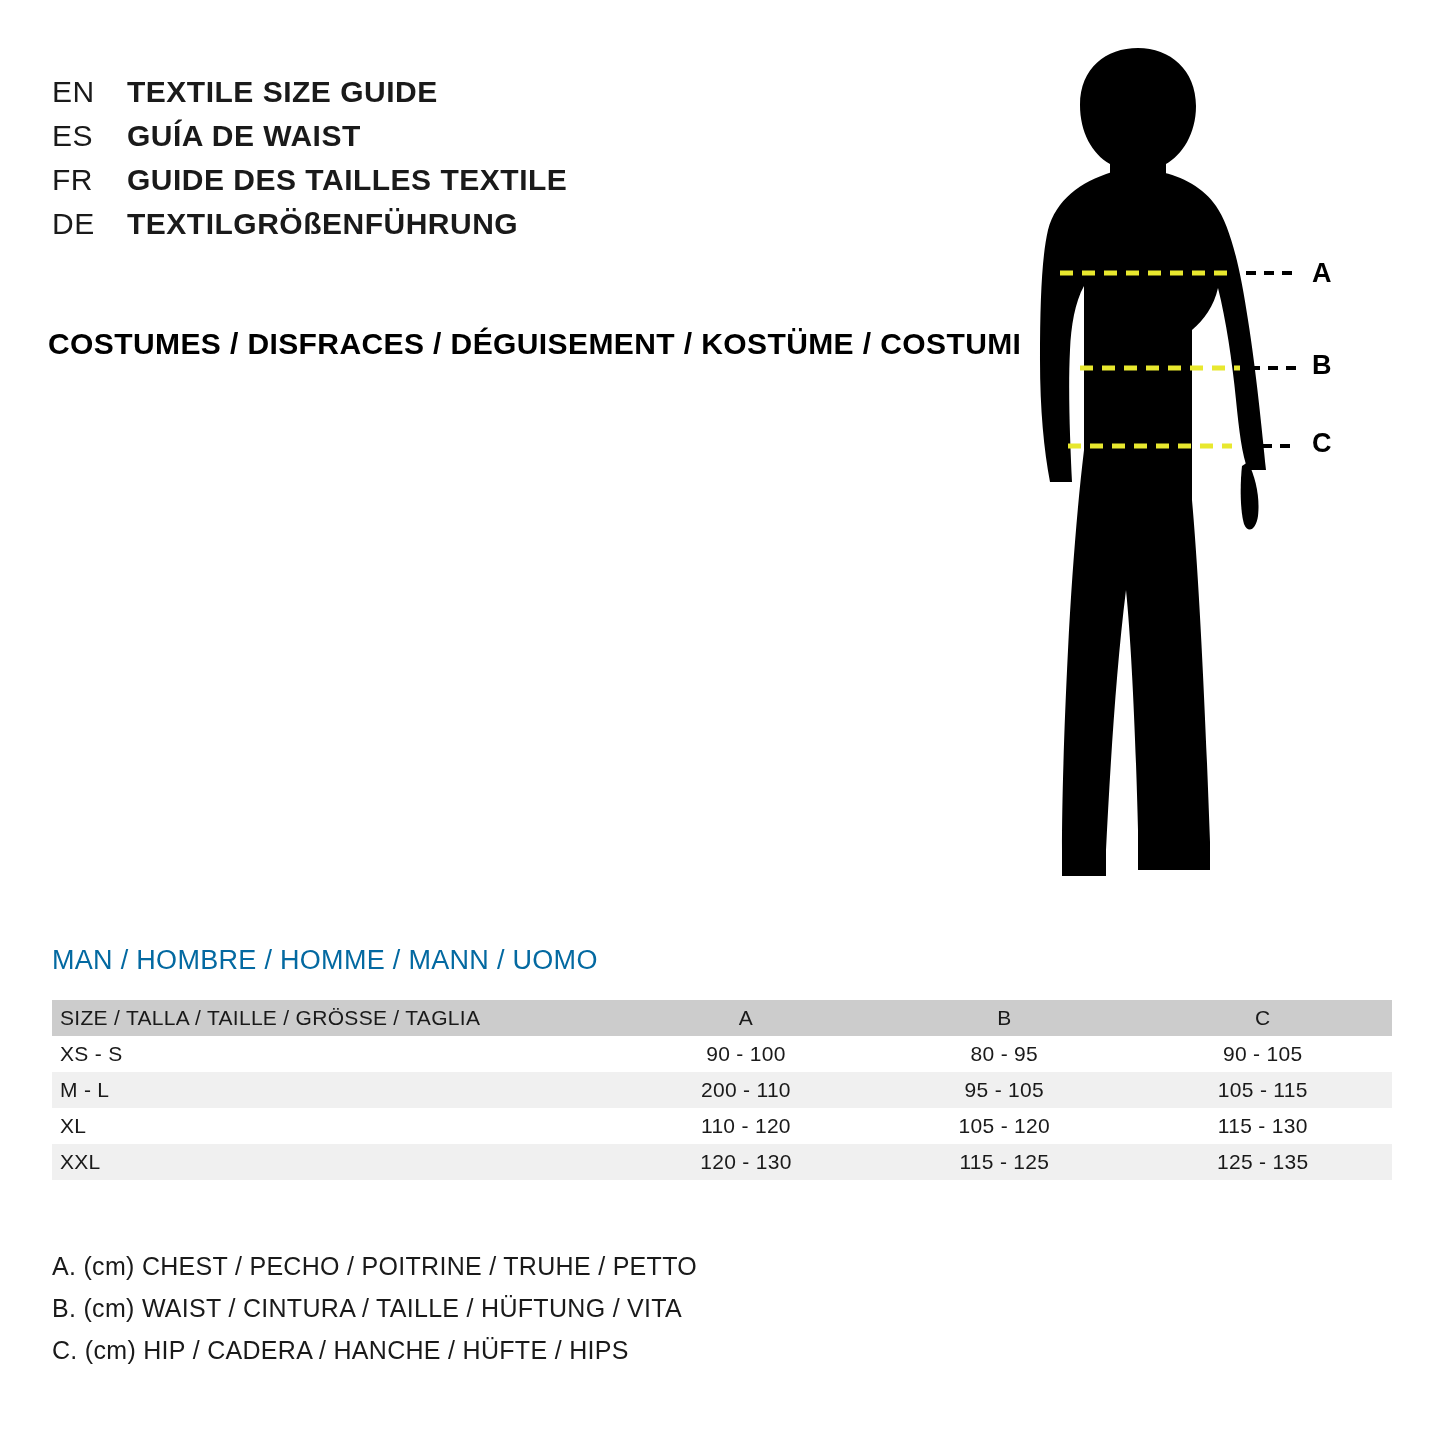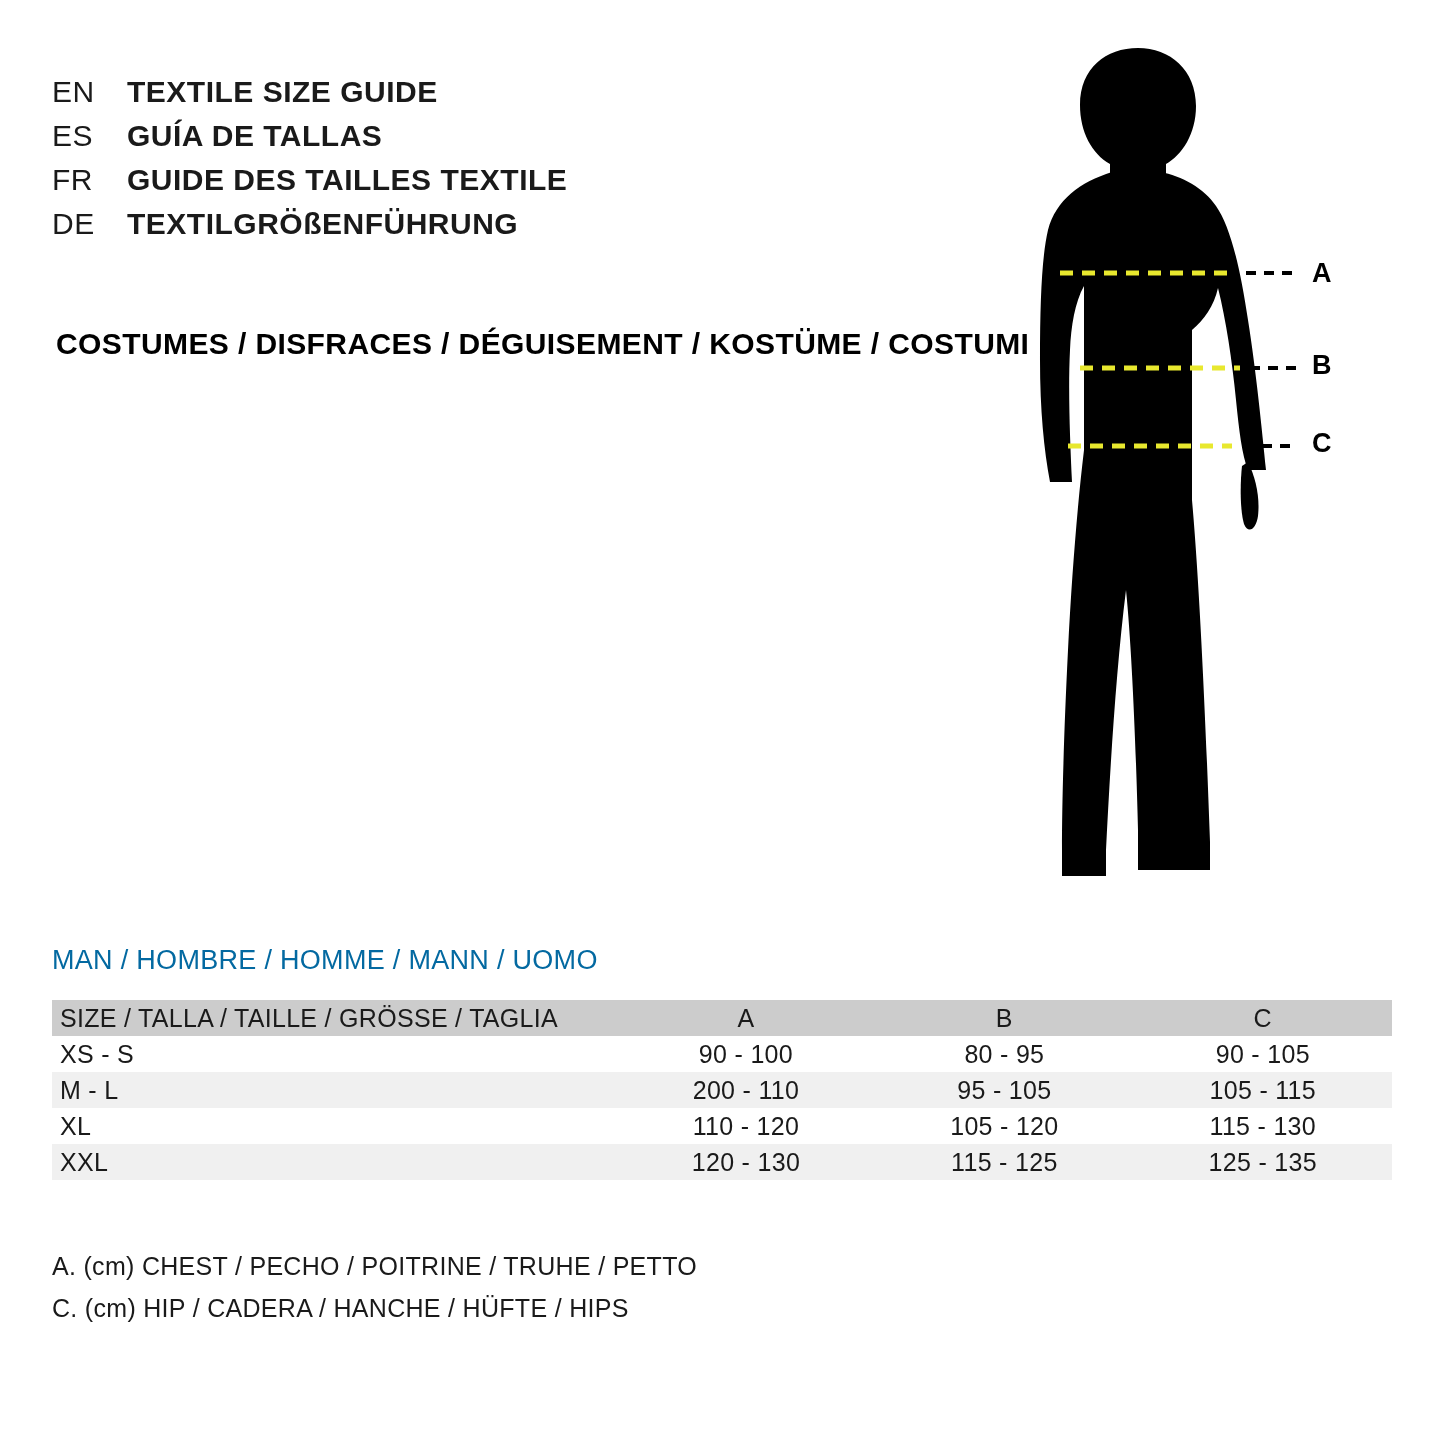--- a/index.html
+++ b/index.html
@@ -34,21 +34,21 @@
   .lang-code {
     width: 75px;
     flex: none;
   }
   .lang-text {
     flex: 1;
     font-weight: bold;
   }
   .costumes-line {
     position: absolute;
-    left: 56px;
+    left: 48px;
     top: 327px;
     font-size: 30px;
     font-weight: bold;
     letter-spacing: 0.4px;
     color: #000;
   }
 
   
   .figure-wrap {
     position: absolute;
@@ -80,21 +80,21 @@
     font-size: 27px;
     color: #0369a1;
     letter-spacing: 0.3px;
   }
   table.size-table {
     position: absolute;
     left: 52px;
     top: 1000px;
     width: 1340px;
     border-collapse: collapse;
-    font-size: 25px;
+    font-size: 21px;
     color: #1a1a1a;
   }
   table.size-table th,
   table.size-table td {
     padding: 0;
     height: 36px;
     font-weight: normal;
     letter-spacing: 0.3px;
   }
   table.size-table thead th {
@@ -132,21 +132,21 @@
 </head>
 <body>
 
 <div class="lang-block">
   <div class="lang-row">
     <span class="lang-code">EN</span>
     <span class="lang-text">TEXTILE SIZE GUIDE</span>
   </div>
   <div class="lang-row">
     <span class="lang-code">ES</span>
-    <span class="lang-text">GUÍA DE TALLAS</span>
+    <span class="lang-text">GUÍA DE WAIST</span>
   </div>
   <div class="lang-row">
     <span class="lang-code">FR</span>
     <span class="lang-text">GUIDE DES TAILLES TEXTILE</span>
   </div>
   <div class="lang-row">
     <span class="lang-code">DE</span>
     <span class="lang-text">TEXTILGRÖßENFÜHRUNG</span>
   </div>
 </div>
@@ -243,14 +243,15 @@
       <td class="col-size">XXL</td>
       <td class="col-m">120 - 130</td>
       <td class="col-m">115 - 125</td>
       <td class="col-m">125 - 135</td>
     </tr>
   </tbody>
 </table>
 
 <div class="legend">
   <div>A. (cm) CHEST / PECHO / POITRINE / TRUHE / PETTO</div>
+  <div>B. (cm) WAIST / CINTURA / TAILLE / HÜFTUNG / VITA</div>
   <div>C. (cm) HIP / CADERA / HANCHE / HÜFTE / HIPS</div>
 </div>
 
 </body></html>

